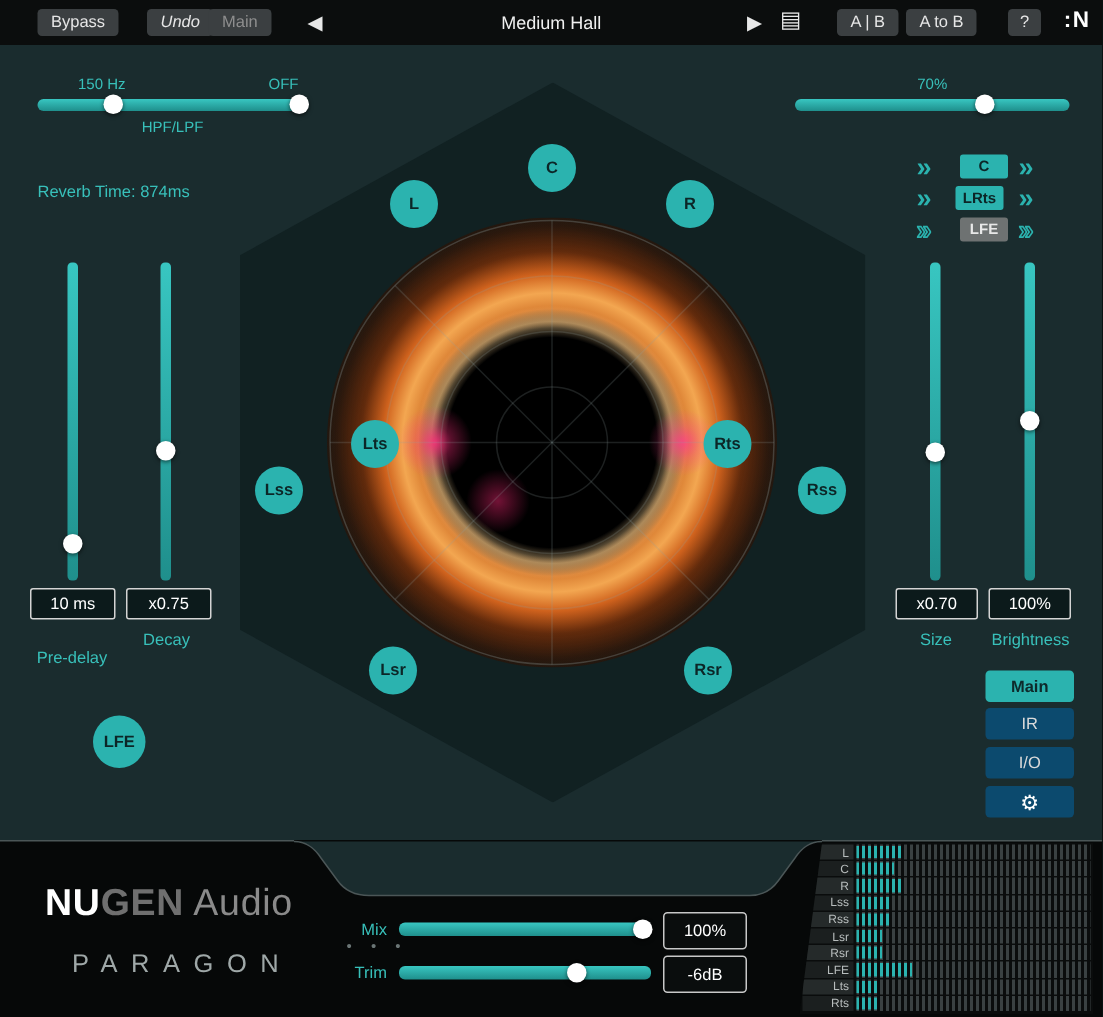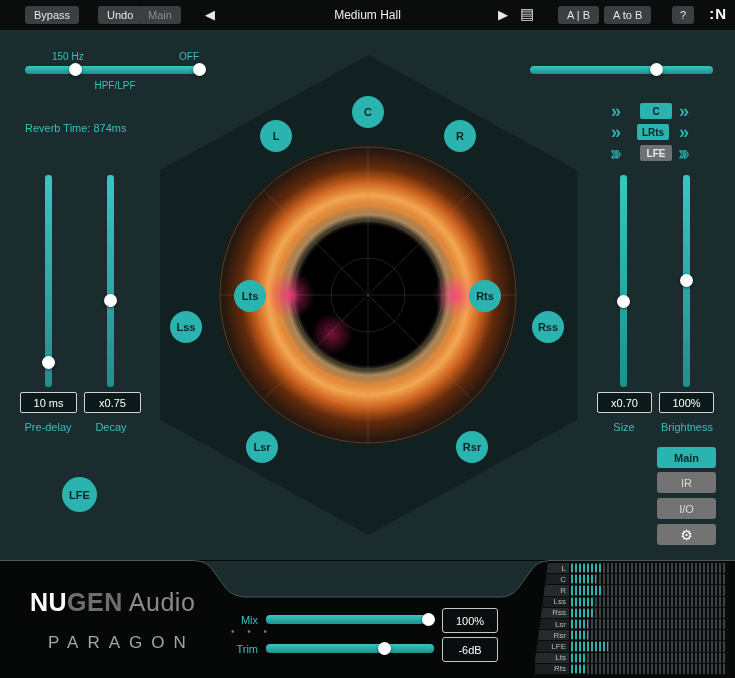--- a/index.html
+++ b/index.html
@@ -43,21 +43,21 @@
   .flabel{position:absolute;top:421px;width:84px;text-align:center;color:#38c0ba;font-size:11px;}
   
   .chev{position:absolute;font-size:18px;font-weight:bold;color:#2bb3af;line-height:16px;}
   .chev.outline{color:transparent;-webkit-text-stroke:1.1px #2bb3af;}
   .rbtn{position:absolute;width:32px;height:16px;border-radius:2px;font-size:10px;font-weight:bold;
         display:flex;align-items:center;justify-content:center;}
   .rbtn.on{background:#2bb3af;color:#0c2627;}
   .rbtn.off{background:#6e7272;color:#e8e8e8;}
   
   .pbtn{position:absolute;left:657px;width:59px;height:21px;border-radius:3px;font-size:11px;
-        display:flex;align-items:center;justify-content:center;background:#737373;color:#dadada;}
+        display:flex;align-items:center;justify-content:center;background:#0c4a6e;color:#dadada;}
   .pbtn.active{background:#2bb3af;color:#0e2a2b;font-weight:bold;}
   
   #footer{position:absolute;left:0;top:560px;width:735px;height:118px;background:#060808;}
   .topline{position:absolute;top:560px;height:1px;background:#4b5657;}
   #brand{position:absolute;left:30px;top:588px;font-size:25px;letter-spacing:0.5px;}
   #brand .nu{color:#ffffff;font-weight:bold;}
   #brand .gen{color:#6f6f6f;font-weight:bold;}
   #brand .audio{color:#8a8a8a;}
   #product{position:absolute;left:48px;top:633px;color:#9fa8a8;font-size:17px;letter-spacing:9px;}
   #menu-dots{position:absolute;left:231px;top:626px;color:#6a7575;font-size:10px;letter-spacing:5px;}
@@ -79,40 +79,41 @@
   .meter-fill{position:absolute;left:0;top:1px;bottom:1px;width:0;
           background:repeating-linear-gradient(90deg,#2bb3af 0 2px,rgba(0,0,0,0) 2px 4px);}
 </style>
 </head>
 <body>
 
 <div id="app">
 
   <div id="titlebar">
     <div class="tbtn" style="left:25px;">Bypass</div>
-    <div class="tbtn" style="left:98px;">Undo</div>
+    <div class="tbtn" style="left:98px;font-style:italic;">Undo</div>
     <div class="tbtn dim" style="left:139px;">Main</div>
     <span class="ticon" style="left:205px;">◀</span>
     <span id="preset-name">Medium Hall</span>
     <span class="ticon" style="left:498px;">▶</span>
     <span class="ticon" style="left:520px;font-size:15px;top:6px;">▤</span>
     <div class="tbtn" style="left:558px;">A | B</div>
     <div class="tbtn" style="left:604px;">A to B</div>
     <div class="tbtn" style="left:672px;width:22px;">?</div>
     <span id="logo">:N</span>
   </div>
 
   <span class="teal-label" style="left:52px;top:51px;">150 Hz</span>
   <span class="teal-label" style="left:179px;top:51px;">OFF</span>
   <div class="htrack" style="left:25px;top:66px;width:180px;">
     <div class="knob" style="left:44px;"></div>
     <div class="knob" style="left:168px;"></div>
   </div>
   <span class="teal-label" style="left:25px;top:80px;width:180px;text-align:center;">HPF/LPF</span>
 
+  <span class="teal-label" style="left:530px;top:51px;width:183px;text-align:center;">70%</span>
   <div class="htrack" style="left:530px;top:66px;width:183px;">
     <div class="knob" style="left:120px;"></div>
   </div>
 
   <span class="teal-label" style="left:25px;top:122px;font-size:11px;">Reverb Time: 874ms</span>
 
   <div id="hexagon"></div>
   <div id="viz">
     <svg width="300" height="300" viewBox="0 0 300 300">
       <g stroke="#8fa0a0" stroke-opacity="0.2" fill="none">
@@ -140,21 +141,21 @@
   <div class="node" style="left:62px;top:477px;width:35px;height:35px;">LFE</div>
 
   <div class="vtrack" style="left:45px;">
     <div class="vknob" style="top:181px;"></div>
   </div>
   <div class="vtrack" style="left:107px;">
     <div class="vknob" style="top:119px;"></div>
   </div>
   <div class="vbox" style="left:20px;width:57px;">10 ms</div>
   <div class="vbox" style="left:84px;width:57px;">x0.75</div>
-  <span class="flabel" style="left:6px;">Pre-delay</span>
+  <span class="flabel" style="left:6px;margin-top:12px;">Pre-delay</span>
   <span class="flabel" style="left:69px;">Decay</span>
 
   <span class="chev" style="left:611px;top:103px;">»</span>
   <div class="rbtn on" style="left:640px;top:103px;">C</div>
   <span class="chev" style="left:679px;top:103px;">»</span>
 
   <span class="chev" style="left:611px;top:124px;">»</span>
   <div class="rbtn on" style="left:637px;top:124px;">LRts</div>
   <span class="chev" style="left:679px;top:124px;">»</span>
 

